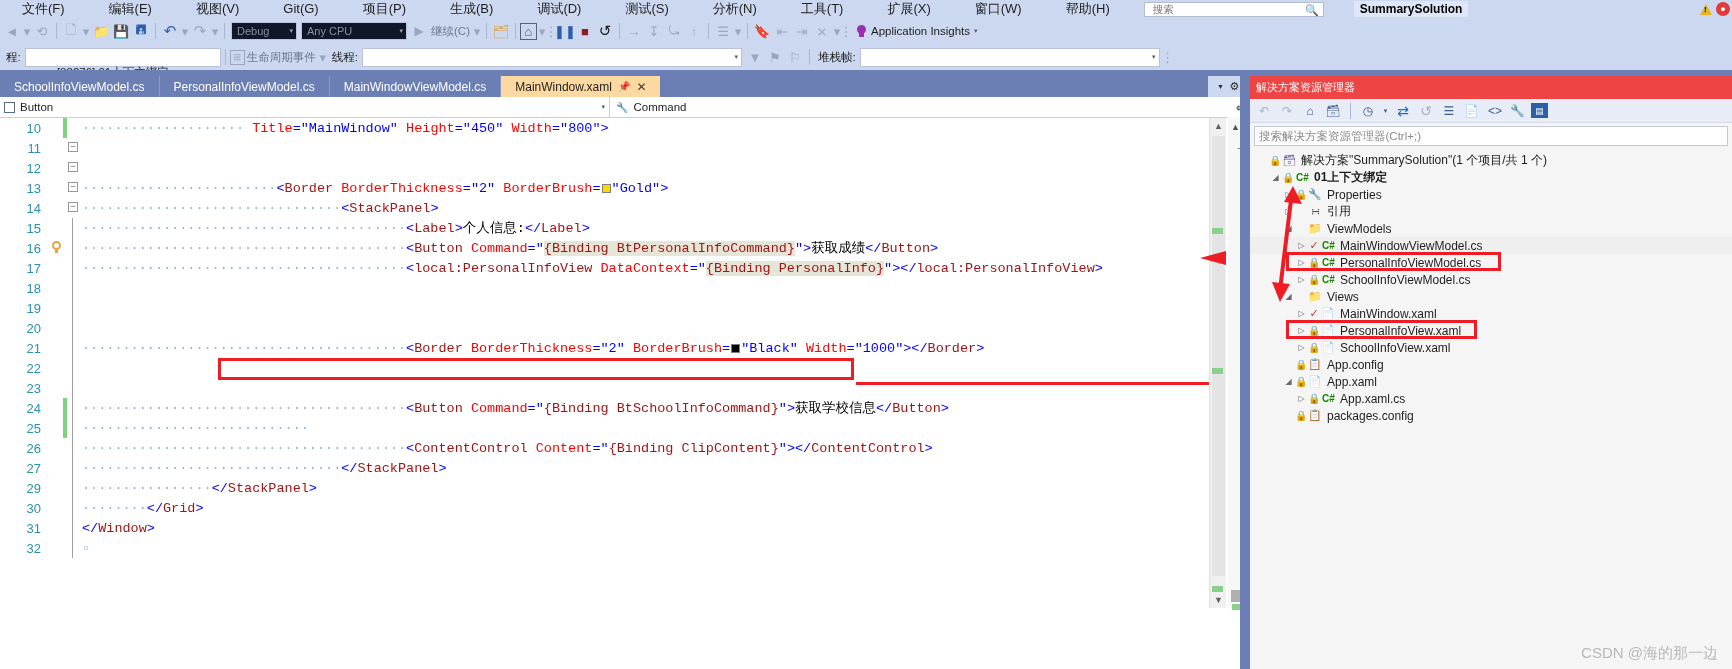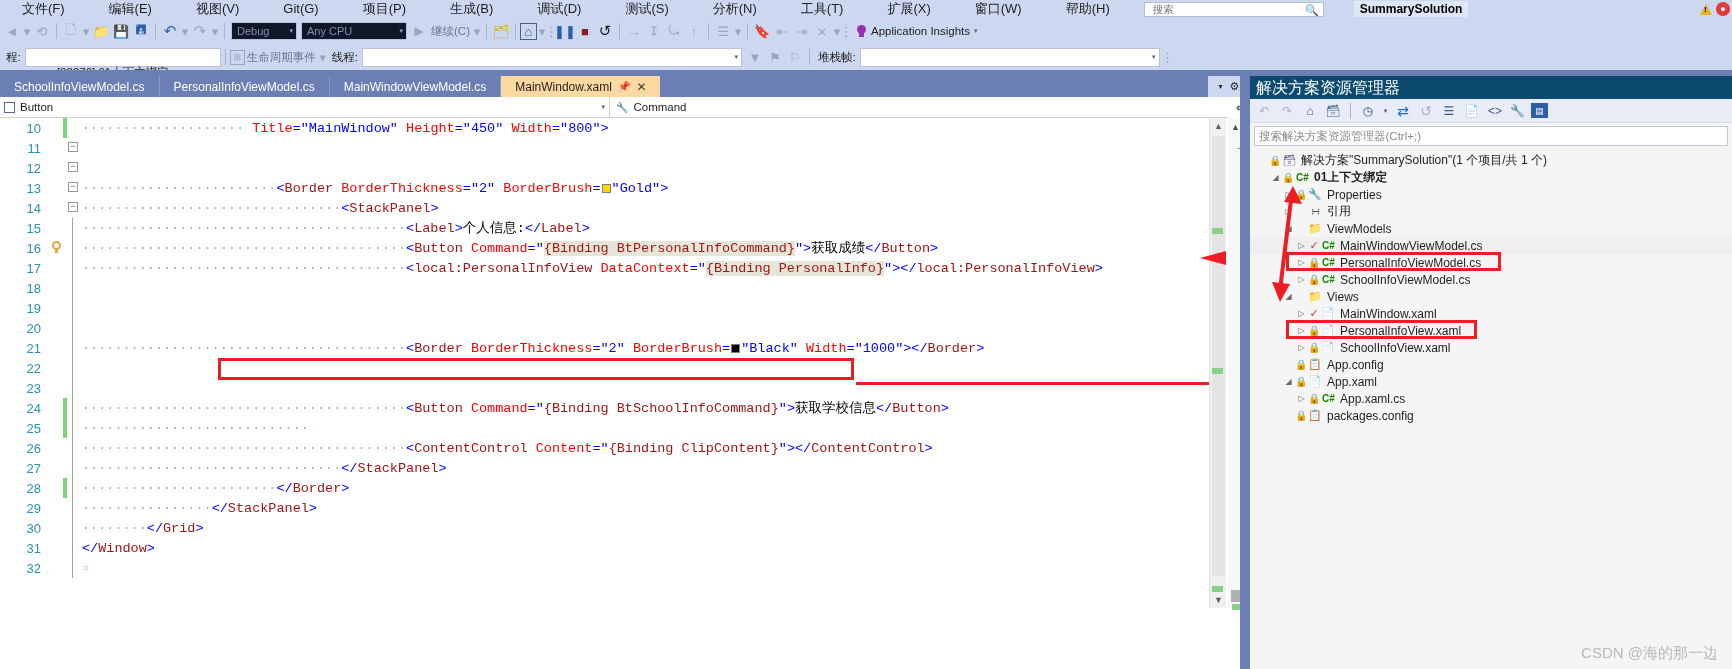--- a/index.html
+++ b/index.html
@@ -296,24 +296,24 @@
     background: #8ad08a;
   }
 
   
   .right-panel {
     position: absolute; left: 1250px; top: 76px;
     width: 482px; height: 593px;
     background: #f5f5f5;
   }
   .se-header {
-    height: 23px; background: #0c4a6e;
-    display: flex; align-items: flex-end;
+    height: 23px; background: #ef4444;
+    display: flex; align-items: center;
     padding-left: 6px;
-    font-size: 16px; color: #ffffff;
+    font-size: 11px; color: #ffffff;
   }
   .se-toolbar {
     height: 24px; background: #e8ecf6;
     display: flex; align-items: center; gap: 3px;
     padding-left: 4px;
     border-bottom: 1px solid #d5dae8;
   }
   .se-tb-ico {
     width: 20px; height: 20px;
     display: flex; align-items: center; justify-content: center;
@@ -548,21 +548,20 @@
         <div class="code-row"><div class="lineno">18</div><div class="mark-col"></div><div class="fold-col"><div class="vbar"></div></div><div class="code-text"></div></div>
         <div class="code-row"><div class="lineno">19</div><div class="mark-col"></div><div class="fold-col"><div class="vbar"></div></div><div class="code-text"></div></div>
         <div class="code-row"><div class="lineno">20</div><div class="mark-col"></div><div class="fold-col"><div class="vbar"></div></div><div class="code-text"></div></div>
         <div class="code-row"><div class="lineno">21</div><div class="mark-col"></div><div class="fold-col"><div class="vbar"></div></div><div class="code-text"><span class="t-dot">········································</span><span class="t-punc">&lt;</span><span class="t-tag">Border</span><span class="t-attr"> BorderThickness</span><span class="t-punc">=</span><span class="t-val">"2"</span><span class="t-text"> </span><span class="t-attr">BorderBrush</span><span class="t-punc">=</span><span class="swatch-black"></span><span class="t-val">"Black"</span><span class="t-text"> </span><span class="t-attr">Width</span><span class="t-punc">=</span><span class="t-val">"1000"</span><span class="t-punc">&gt;</span><span class="t-punc">&lt;/</span><span class="t-tag">Border</span><span class="t-punc">&gt;</span></div></div>
         <div class="code-row"><div class="lineno">22</div><div class="mark-col"></div><div class="fold-col"><div class="vbar"></div></div><div class="code-text"></div></div>
         <div class="code-row"><div class="lineno">23</div><div class="mark-col"></div><div class="fold-col"><div class="vbar"></div></div><div class="code-text"></div></div>
         <div class="code-row"><div class="chg-green"></div><div class="lineno">24</div><div class="mark-col"></div><div class="fold-col"><div class="vbar"></div></div><div class="code-text"><span class="t-dot">········································</span><span class="t-punc">&lt;</span><span class="t-tag">Button</span><span class="t-attr"> Command</span><span class="t-punc">=</span><span class="t-val">"</span><span class="t-bind">{Binding BtSchoolInfoCommand}</span><span class="t-val">"</span><span class="t-punc">&gt;</span><span class="t-text">获取学校信息</span><span class="t-punc">&lt;/</span><span class="t-tag">Button</span><span class="t-punc">&gt;</span></div></div>
         <div class="code-row"><div class="chg-green"></div><div class="lineno">25</div><div class="mark-col"></div><div class="fold-col"><div class="vbar"></div></div><div class="code-text"><span class="t-dot">····························</span></div></div>
         <div class="code-row"><div class="lineno">26</div><div class="mark-col"></div><div class="fold-col"><div class="vbar"></div></div><div class="code-text"><span class="t-dot">········································</span><span class="t-punc">&lt;</span><span class="t-tag">ContentControl</span><span class="t-attr"> Content</span><span class="t-punc">=</span><span class="t-val">"</span><span class="t-bind">{Binding ClipContent}</span><span class="t-val">"</span><span class="t-punc">&gt;</span><span class="t-punc">&lt;/</span><span class="t-tag">ContentControl</span><span class="t-punc">&gt;</span></div></div>
         <div class="code-row"><div class="lineno">27</div><div class="mark-col"></div><div class="fold-col"><div class="vbar"></div></div><div class="code-text"><span class="t-dot">································</span><span class="t-punc">&lt;/</span><span class="t-tag">StackPanel</span><span class="t-punc">&gt;</span></div></div>
-        <div class="code-row"><div class="chg-green"></div><div class="lineno">28</div><div class="mark-col"></div><div class="fold-col"><div class="vbar"></div></div><div class="code-text"><span class="t-dot">························</span><span class="t-punc">&lt;/</span><span class="t-tag">Border</span><span class="t-punc">&gt;</span></div></div>
         <div class="code-row"><div class="lineno">29</div><div class="mark-col"></div><div class="fold-col"><div class="vbar"></div></div><div class="code-text"><span class="t-dot">················</span><span class="t-punc">&lt;/</span><span class="t-tag">StackPanel</span><span class="t-punc">&gt;</span></div></div>
         <div class="code-row"><div class="lineno">30</div><div class="mark-col"></div><div class="fold-col"><div class="vbar"></div></div><div class="code-text"><span class="t-dot">········</span><span class="t-punc">&lt;/</span><span class="t-tag">Grid</span><span class="t-punc">&gt;</span></div></div>
         <div class="code-row"><div class="lineno">31</div><div class="mark-col"></div><div class="fold-col"><div class="vbar"></div></div><div class="code-text"><span class="t-punc">&lt;/</span><span class="t-tag">Window</span><span class="t-punc">&gt;</span></div></div>
         <div class="code-row"><div class="lineno">32</div><div class="mark-col"></div><div class="fold-col"><div class="vbar"></div></div><div class="code-text"><span class="t-dot">▫</span></div></div>
       </div>
 
     <div class="anno-box" style="left:218px; top:240px; width:636px; height:22px;"></div>
 
     <div class="anno-line" style="left:856px; top:264px; width:370px; height:3px;"></div>
 

